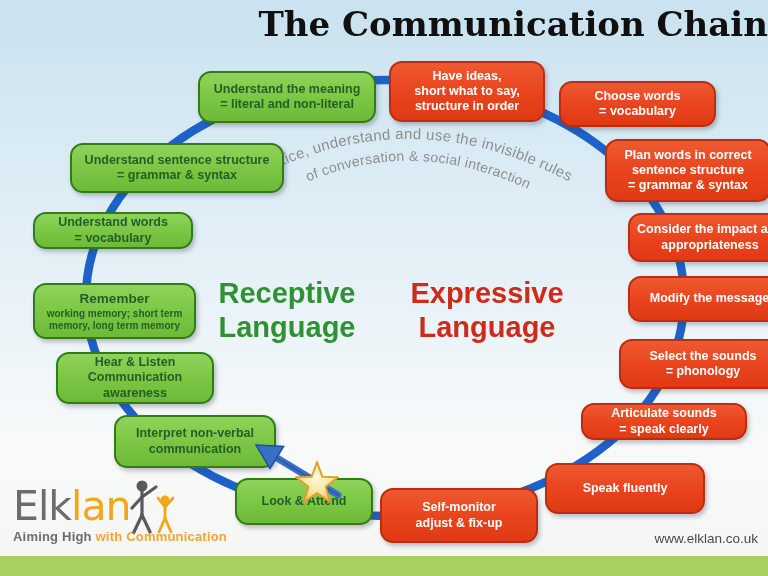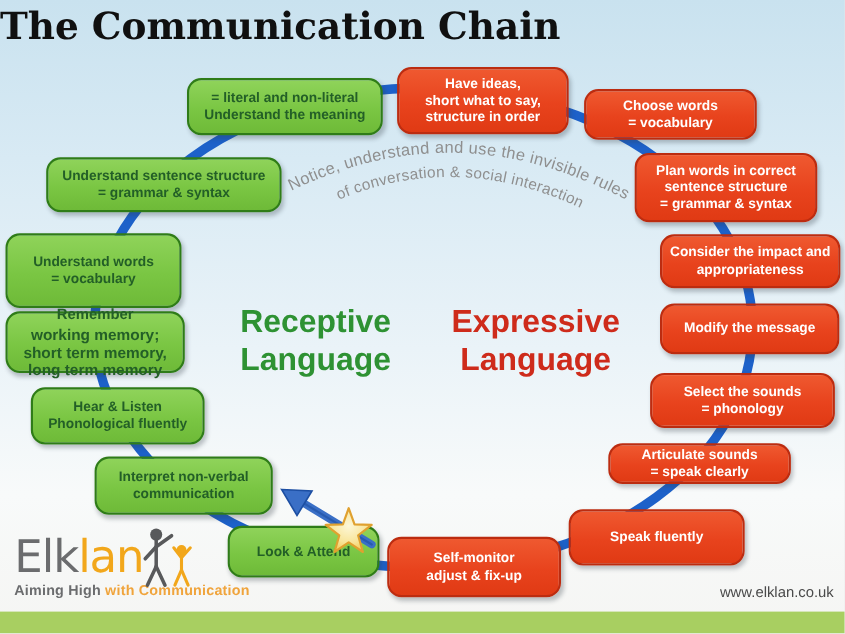--- a/index.html
+++ b/index.html
@@ -5,36 +5,37 @@
   html,body{margin:0;padding:0;background:#e8e8e8;}
   .stage{
     position:relative;width:768px;height:576px;overflow:hidden;
     background:linear-gradient(180deg,#c9e2ef 0%,#d8eaf4 25%,#eaf3f8 55%,#f8fafa 78%,#f5f5f3 100%);
     font-family:"Liberation Sans",sans-serif;
   }
   svg.underlay,svg.overlay{position:absolute;left:0;top:0;pointer-events:none;}
   svg.underlay{z-index:1;}
   svg.overlay{z-index:4;}
   .title{
-    position:absolute;left:0;top:4px;width:100%;margin:0;text-align:left;z-index:2;
+    position:absolute;left:0;top:4px;width:100%;margin:0;text-align:right;z-index:2;
     font-family:"DejaVu Serif",serif;font-weight:bold;font-size:34px;color:#101010;letter-spacing:0px;
   }
   .box{
     position:absolute;z-index:3;box-sizing:border-box;border-radius:13px;
     display:flex;flex-direction:column;align-items:center;justify-content:center;
     text-align:center;padding:3px 6px;font-weight:bold;font-size:12.5px;line-height:1.22;
     box-shadow:2px 3px 4px rgba(50,60,70,.30);
+    margin-left:28px;
   }
   .box .ln{display:block;}
   .green{background:linear-gradient(180deg,#8fd35a 0%,#7ac643 55%,#6eba38 100%);border:2.5px solid #2f7c18;color:#235f27;}
   .red{background:linear-gradient(180deg,#ef5930 0%,#e8431d 55%,#e03a14 100%);border:2.5px solid #bc2c10;color:#ffffff;}
-  .note{display:block;font-size:14px;font-weight:bold;line-height:1.15;margin-top:1px;}
+  .note{display:block;font-size:10px;font-weight:bold;line-height:1.15;margin-top:1px;}
   #b-g1{left:170px;top:71px;width:178px;height:52px;}
   #b-g2{left:42px;top:143px;width:214px;height:50px;}
-  #b-g3{left:5px;top:212px;width:160px;height:68px;}
+  #b-g3{left:5px;top:212px;width:160px;height:37px;}
   #b-g4{left:5px;top:283px;width:163px;height:56px;}
   #b-g5{left:28px;top:352px;width:158px;height:52px;}
   #b-g6{left:86px;top:415px;width:162px;height:53px;}
   #b-g7{left:207px;top:478px;width:138px;height:47px;}
   #b-r1{left:361px;top:61px;width:156px;height:61px;}
   #b-r2{left:531px;top:81px;width:157px;height:46px;}
   #b-r3{left:577px;top:139px;width:166px;height:63px;}
   #b-r4{left:600px;top:213px;width:164px;height:49px;}
   #b-r5{left:600px;top:276px;width:163px;height:46px;}
   #b-r6{left:591px;top:339px;width:168px;height:50px;}
@@ -72,38 +73,38 @@
       <textPath href="#arcpath1" xlink:href="#arcpath1" startOffset="50%" text-anchor="middle">Notice, understand and use the invisible rules</textPath>
     </text>
     <text font-family="Liberation Sans, sans-serif" font-size="14" fill="#8f8f8f" letter-spacing="0.3">
       <textPath href="#arcpath2" xlink:href="#arcpath2" startOffset="50%" text-anchor="middle">of conversation &amp; social interaction</textPath>
     </text>
   </svg>
 
   <h1 class="title">The Communication Chain</h1>
 
   <div class="box green" id="b-g1">
+    <span class="ln">Understand the meaning</span>
     <span class="ln">= literal and non-literal</span>
-    <span class="ln">Understand the meaning</span>
   </div>
   <div class="box green" id="b-g2">
     <span class="ln">Understand sentence structure</span>
     <span class="ln">= grammar &amp; syntax</span>
   </div>
   <div class="box green" id="b-g3">
     <span class="ln">Understand words</span>
     <span class="ln">= vocabulary</span>
   </div>
   <div class="box green" id="b-g4">
     <span class="ln" style="font-size:13.5px">Remember</span>
     <span class="note">working memory; short term memory, long term memory</span>
   </div>
   <div class="box green" id="b-g5">
     <span class="ln">Hear &amp; Listen</span>
-    <span class="ln">Phonological fluently</span>
+    <span class="ln">Communication awareness</span>
   </div>
   <div class="box green" id="b-g6">
     <span class="ln">Interpret non-verbal</span>
     <span class="ln">communication</span>
   </div>
   <div class="box green" id="b-g7">
     <span class="ln">Look &amp; Attend</span>
   </div>
 
   <div class="box red" id="b-r1">

